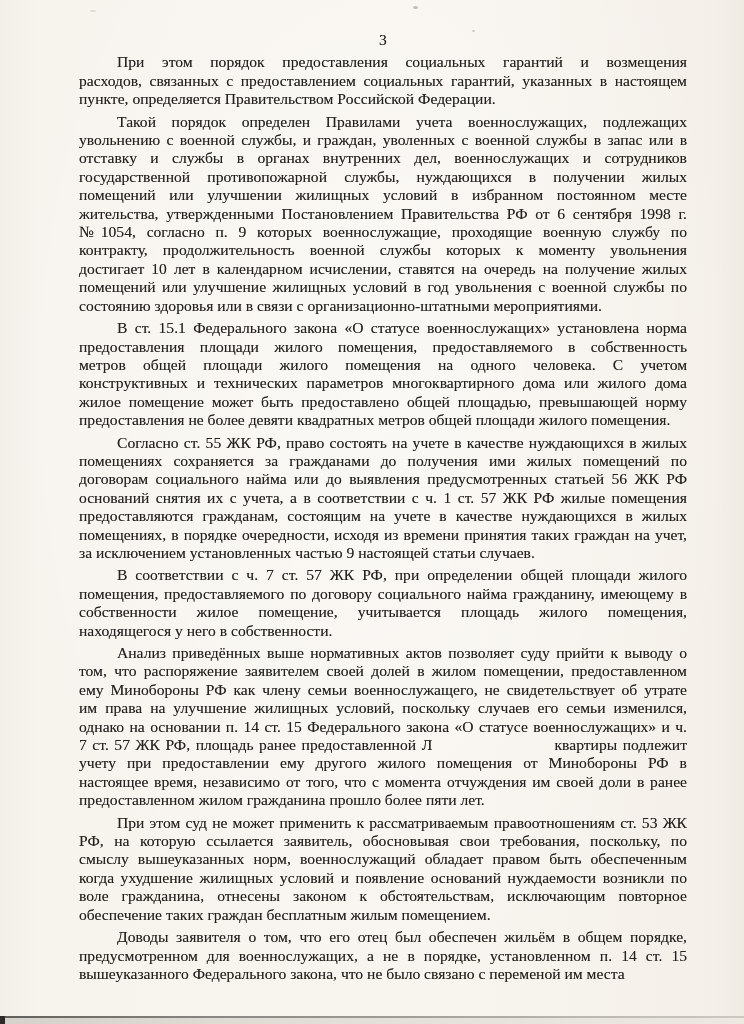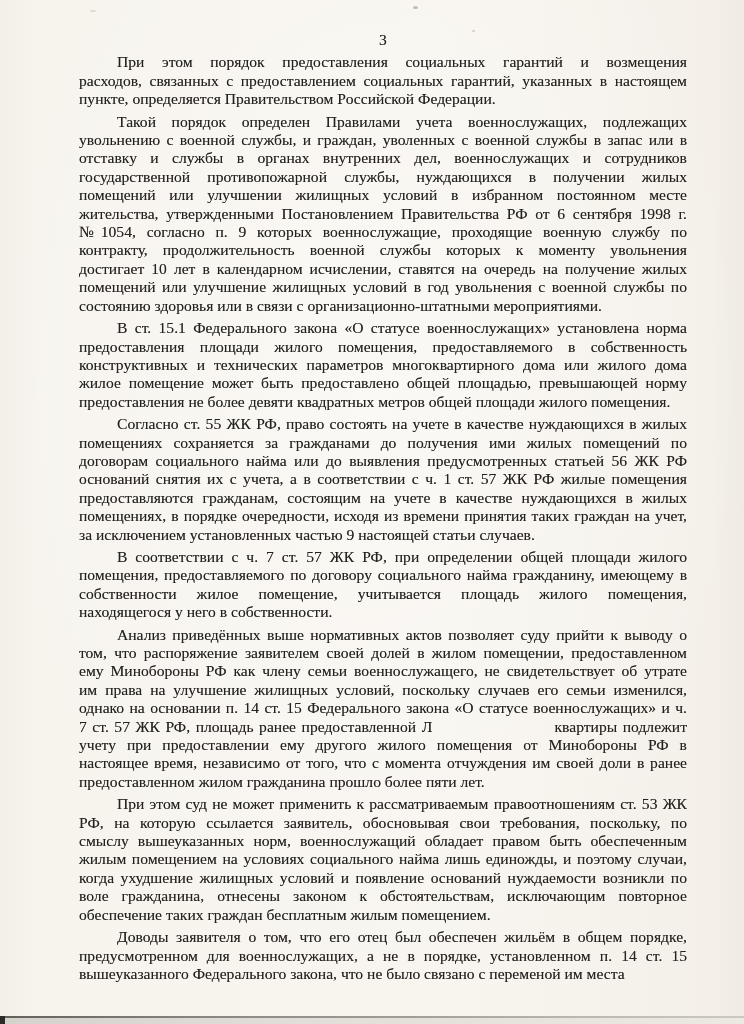--- a/index.html
+++ b/index.html
@@ -98,20 +98,21 @@
           <div class="line">жительства, утвержденными Постановлением Правительства РФ от 6 сентября 1998 г.</div>
           <div class="line">№1054, согласно п. 9 которых военнослужащие, проходящие военную службу по</div>
           <div class="line">контракту, продолжительность военной службы которых к моменту увольнения</div>
           <div class="line">достигает 10 лет в календарном исчислении, ставятся на очередь на получение жилых</div>
           <div class="line">помещений или улучшение жилищных условий в год увольнения с военной службы по</div>
           <div class="line last">состоянию здоровья или в связи с организационно-штатными мероприятиями.</div>
         </div>
         <div class="paragraph">
           <div class="line first">В ст. 15.1 Федерального закона «О статусе военнослужащих» установлена норма</div>
           <div class="line">предоставления площади жилого помещения, предоставляемого в собственность</div>
+          <div class="line">метров общей площади жилого помещения на одного человека. С учетом</div>
           <div class="line">конструктивных и технических параметров многоквартирного дома или жилого дома</div>
           <div class="line">жилое помещение может быть предоставлено общей площадью, превышающей норму</div>
           <div class="line last">предоставления не более девяти квадратных метров общей площади жилого помещения.</div>
         </div>
         <div class="paragraph">
           <div class="line first">Согласно ст. 55 ЖК РФ, право состоять на учете в качестве нуждающихся в жилых</div>
           <div class="line">помещениях сохраняется за гражданами до получения ими жилых помещений по</div>
           <div class="line">договорам социального найма или до выявления предусмотренных статьей 56 ЖК РФ</div>
           <div class="line">оснований снятия их с учета, а в соответствии с ч. 1 ст. 57 ЖК РФ жилые помещения</div>
           <div class="line">предоставляются гражданам, состоящим на учете в качестве нуждающихся в жилых</div>
@@ -132,21 +133,20 @@
           <div class="line">однако на основании п. 14 ст. 15 Федерального закона «О статусе военнослужащих» и ч.</div>
           <div class="line">7 ст. 57 ЖК РФ, площадь ранее предоставленной Л&nbsp;&nbsp;&nbsp;&nbsp;&nbsp;&nbsp;&nbsp;&nbsp;&nbsp;&nbsp;&nbsp;&nbsp;&nbsp;&nbsp;&nbsp;&nbsp;&nbsp;&nbsp;&nbsp;&nbsp;&nbsp;&nbsp;квартиры подлежит</div>
           <div class="line">учету при предоставлении ему другого жилого помещения от Минобороны РФ в</div>
           <div class="line">настоящее время, независимо от того, что с момента отчуждения им своей доли в ранее</div>
           <div class="line last">предоставленном жилом гражданина прошло более пяти лет.</div>
         </div>
         <div class="paragraph">
           <div class="line first">При этом суд не может применить к рассматриваемым правоотношениям ст. 53 ЖК</div>
           <div class="line">РФ, на которую ссылается заявитель, обосновывая свои требования, поскольку, по</div>
           <div class="line">смыслу вышеуказанных норм, военнослужащий обладает правом быть обеспеченным</div>
-          <div class="line">жилым помещением на условиях социального найма лишь единожды, и поэтому случаи,</div>
           <div class="line">когда ухудшение жилищных условий и появление оснований нуждаемости возникли по</div>
           <div class="line">воле гражданина, отнесены законом к обстоятельствам, исключающим повторное</div>
           <div class="line last">обеспечение таких граждан бесплатным жилым помещением.</div>
         </div>
         <div class="paragraph">
           <div class="line first">Доводы заявителя о том, что его отец был обеспечен жильём в общем порядке,</div>
           <div class="line">предусмотренном для военнослужащих, а не в порядке, установленном п. 14 ст. 15</div>
           <div class="line last">вышеуказанного Федерального закона, что не было связано с переменой им места</div>
         </div>
       </div>

